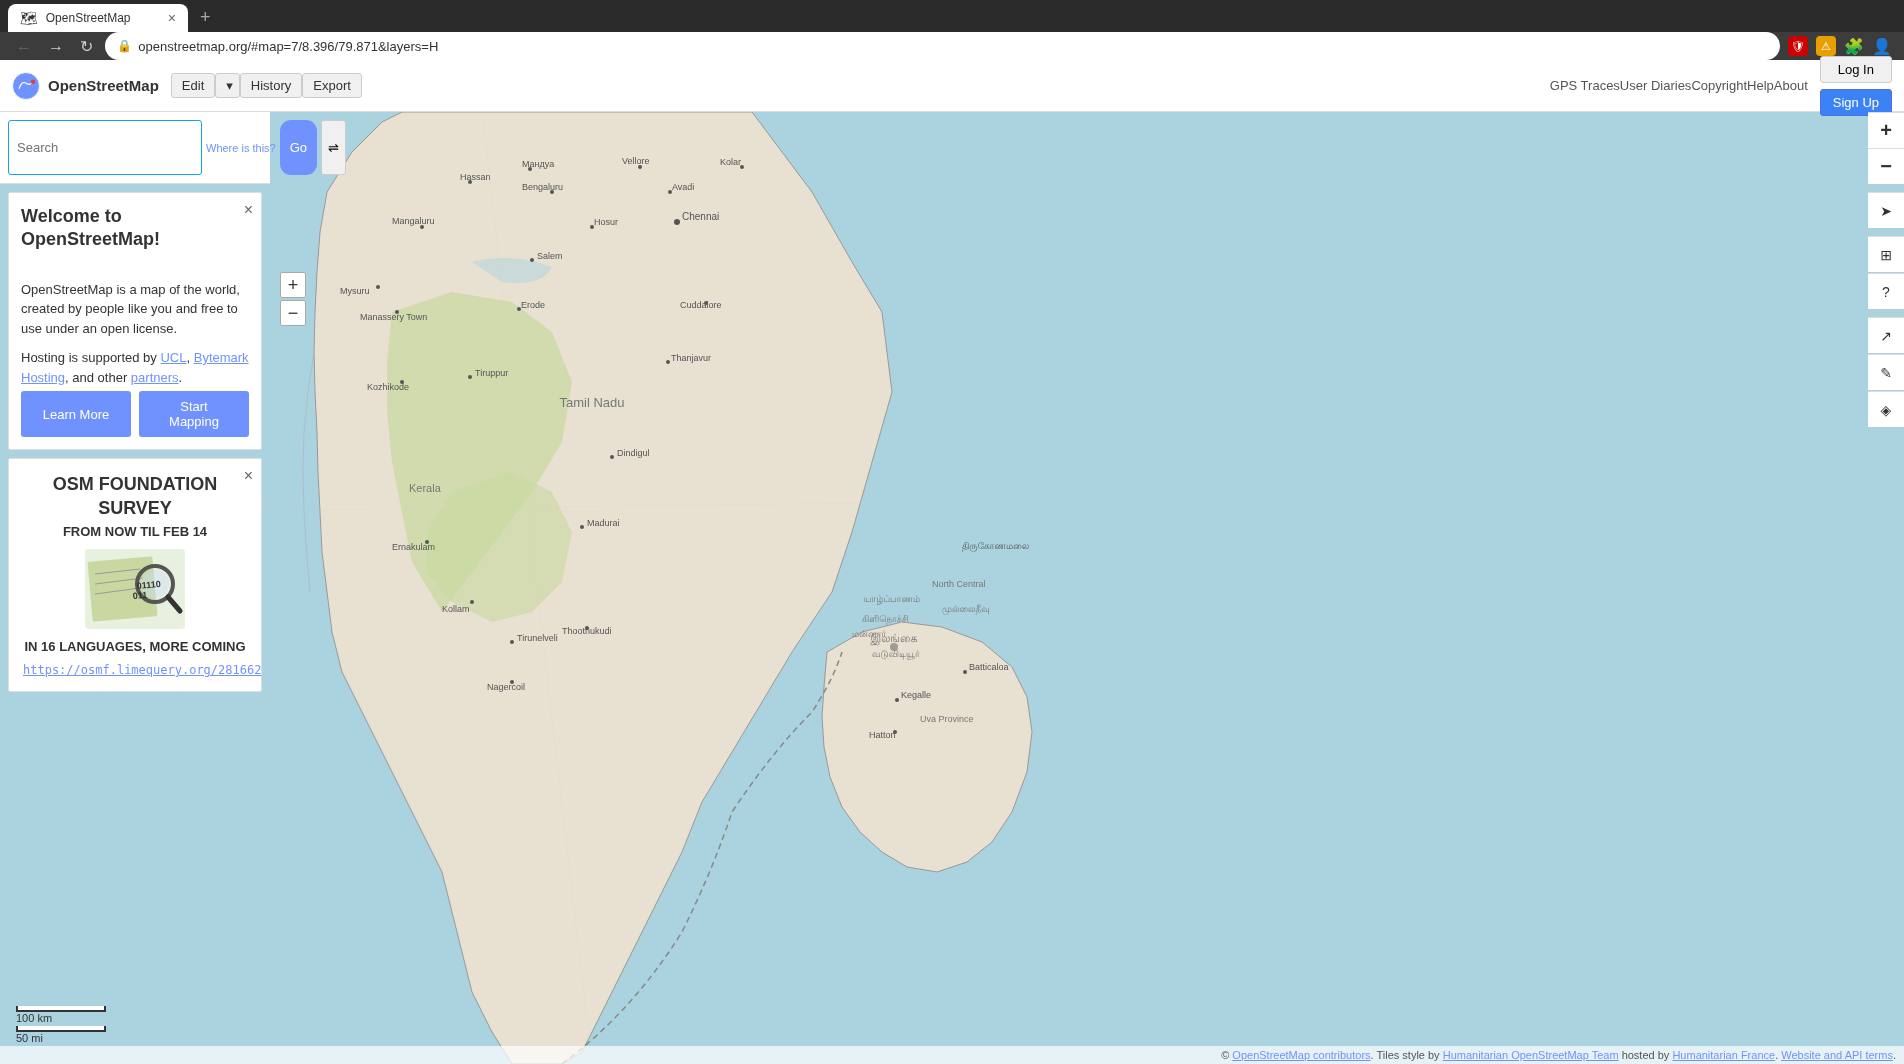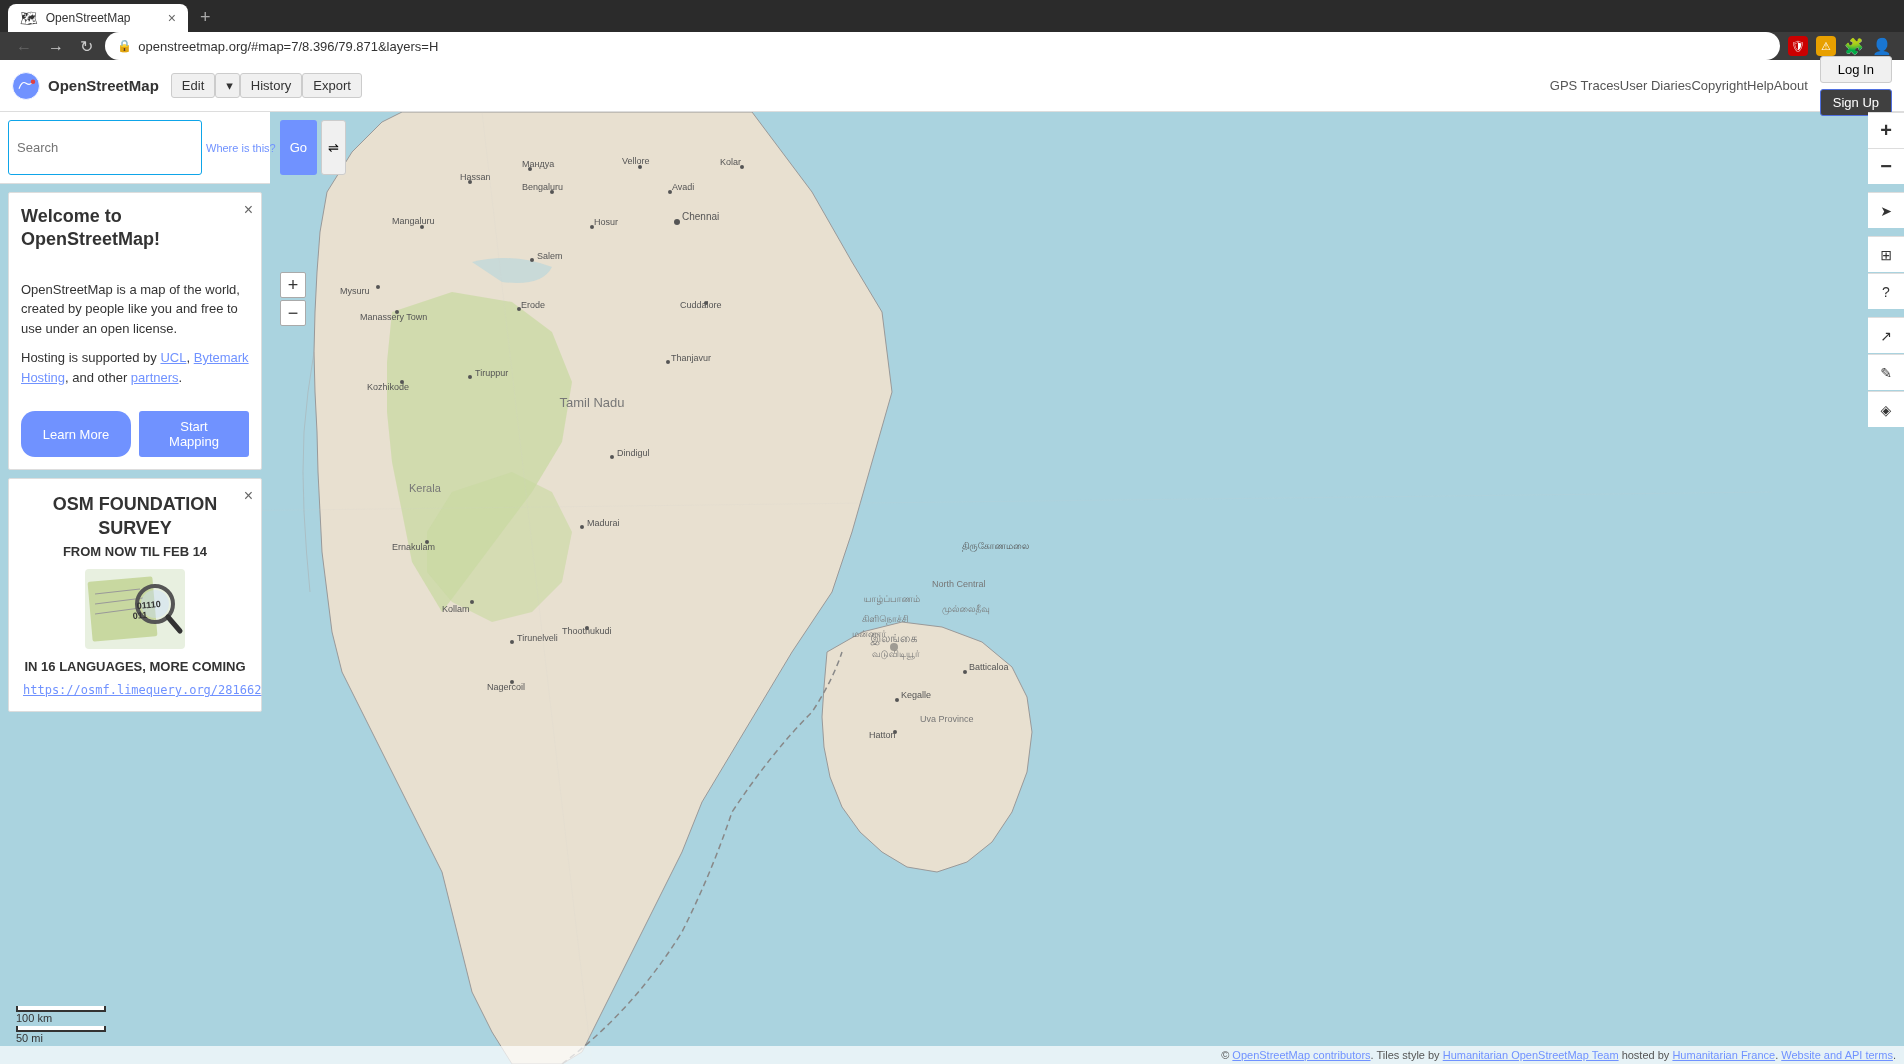--- a/index.html
+++ b/index.html
@@ -24,41 +24,41 @@
     .osm-header { background: #fff; border-bottom: 1px solid #ddd; height: 52px; display: flex; align-items: center; padding: 0 12px; gap: 12px; z-index: 100; position: relative; }
     .osm-logo { display: flex; align-items: center; gap: 8px; font-weight: bold; font-size: 15px; color: #333; text-decoration: none; }
     .header-nav { display: flex; gap: 0; }
     .header-btn { background: #f0f0f0; border: 1px solid #ccc; border-radius: 3px; padding: 4px 10px; font-size: 13px; cursor: pointer; color: #333; }
     .header-btn.dropdown { padding-right: 6px; }
     .header-spacer { flex: 1; }
     .header-links { display: flex; gap: 0; align-items: center; font-size: 13px; color: #555; }
     .header-links a { color: #555; text-decoration: none; }
     .auth-btns { display: flex; gap: 6px; flex-direction: column; }
     .auth-btn { background: #f0f0f0; border: 1px solid #ccc; border-radius: 3px; padding: 5px 12px; font-size: 13px; cursor: pointer; }
-    .auth-btn.primary { background: #404040; border-color: #5070e0; color: #fff; }
+    .auth-btn.primary { background: #3b82f6; border-color: #5070e0; color: #fff; }
 
     
     .main-container { display: flex; position: relative; height: calc(1064px - 60px - 52px); }
 
     
     .sidebar { position: absolute; left: 0; top: 0; width: 270px; z-index: 50; background: transparent; }
     .search-bar { background: #fff; padding: 8px; display: flex; gap: 4px; border-bottom: 1px solid #ddd; }
     .search-input { flex: 1; border: 1px solid #0ea5e9; border-radius: 3px; padding: 4px 8px; font-size: 13px; }
     .where-is-this { font-size: 11px; color: #7092ff; cursor: pointer; white-space: nowrap; display: flex; align-items: center; }
-    .search-go-btn { background: #7092ff; color: #fff; border: none; border-radius: 3px; padding: 20px 10px; font-size: 13px; cursor: pointer; }
+    .search-go-btn { background: #7092ff; color: #fff; border: none; border-radius: 11px; padding: 20px 10px; font-size: 13px; cursor: pointer; }
     .search-dir-btn { background: #f0f0f0; border: 1px solid #ccc; border-radius: 3px; padding: 4px 6px; font-size: 13px; cursor: pointer; }
 
     .welcome-panel { background: #fff; border: 1px solid #ddd; margin: 8px 8px 0 8px; padding: 12px; position: relative; border-radius: 2px; }
     .welcome-close { position: absolute; top: 8px; right: 8px; background: none; border: none; font-size: 16px; cursor: pointer; color: #666; }
     .welcome-title { font-size: 18px; font-weight: bold; color: #333; margin-bottom: 28px; line-height: 1.3; }
     .welcome-text { font-size: 13px; color: #333; line-height: 1.5; margin-bottom: 10px; }
-    .welcome-hosting { font-size: 13px; color: #333; margin-bottom: 24px; line-height: 1.5; }
+    .welcome-hosting { font-size: 13px; color: #333; margin-bottom: 4px; line-height: 1.5; }
     .welcome-hosting a { color: #7092ff; }
     .welcome-buttons { display: flex; gap: 8px; }
-    .btn-learn { background: #7092ff; color: #fff; border: none; border-radius: 14px; padding: 8px 16px; font-size: 13px; cursor: pointer; flex: 1; }
+    .btn-learn { background: #7092ff; color: #fff; border: none; border-radius: 3px; padding: 8px 16px; font-size: 13px; cursor: pointer; flex: 1; }
     .btn-start { background: #7092ff; color: #fff; border: none; border-radius: 3px; padding: 8px 16px; font-size: 13px; cursor: pointer; flex: 1; }
 
     .survey-panel { background: #fff; border: 1px solid #ddd; margin: 8px 8px 0 8px; padding: 14px; position: relative; border-radius: 2px; text-align: center; }
     .survey-close { position: absolute; top: 8px; right: 8px; background: none; border: none; font-size: 16px; cursor: pointer; color: #666; }
     .survey-title { font-size: 18px; font-weight: 900; color: #333; text-transform: uppercase; line-height: 1.3; margin-bottom: 4px; }
     .survey-date { font-size: 13px; font-weight: bold; text-transform: uppercase; color: #333; margin-bottom: 10px; }
     .survey-img { width: 100px; height: 80px; margin: 0 auto 10px; }
     .survey-languages { font-size: 13px; font-weight: 900; text-transform: uppercase; color: #333; margin-bottom: 8px; }
     .survey-link { color: #7092ff; font-size: 12px; font-family: monospace; }
 

